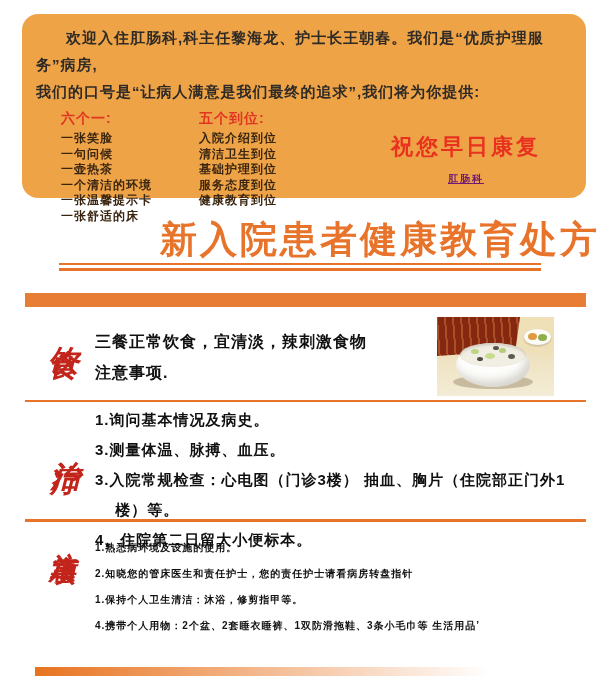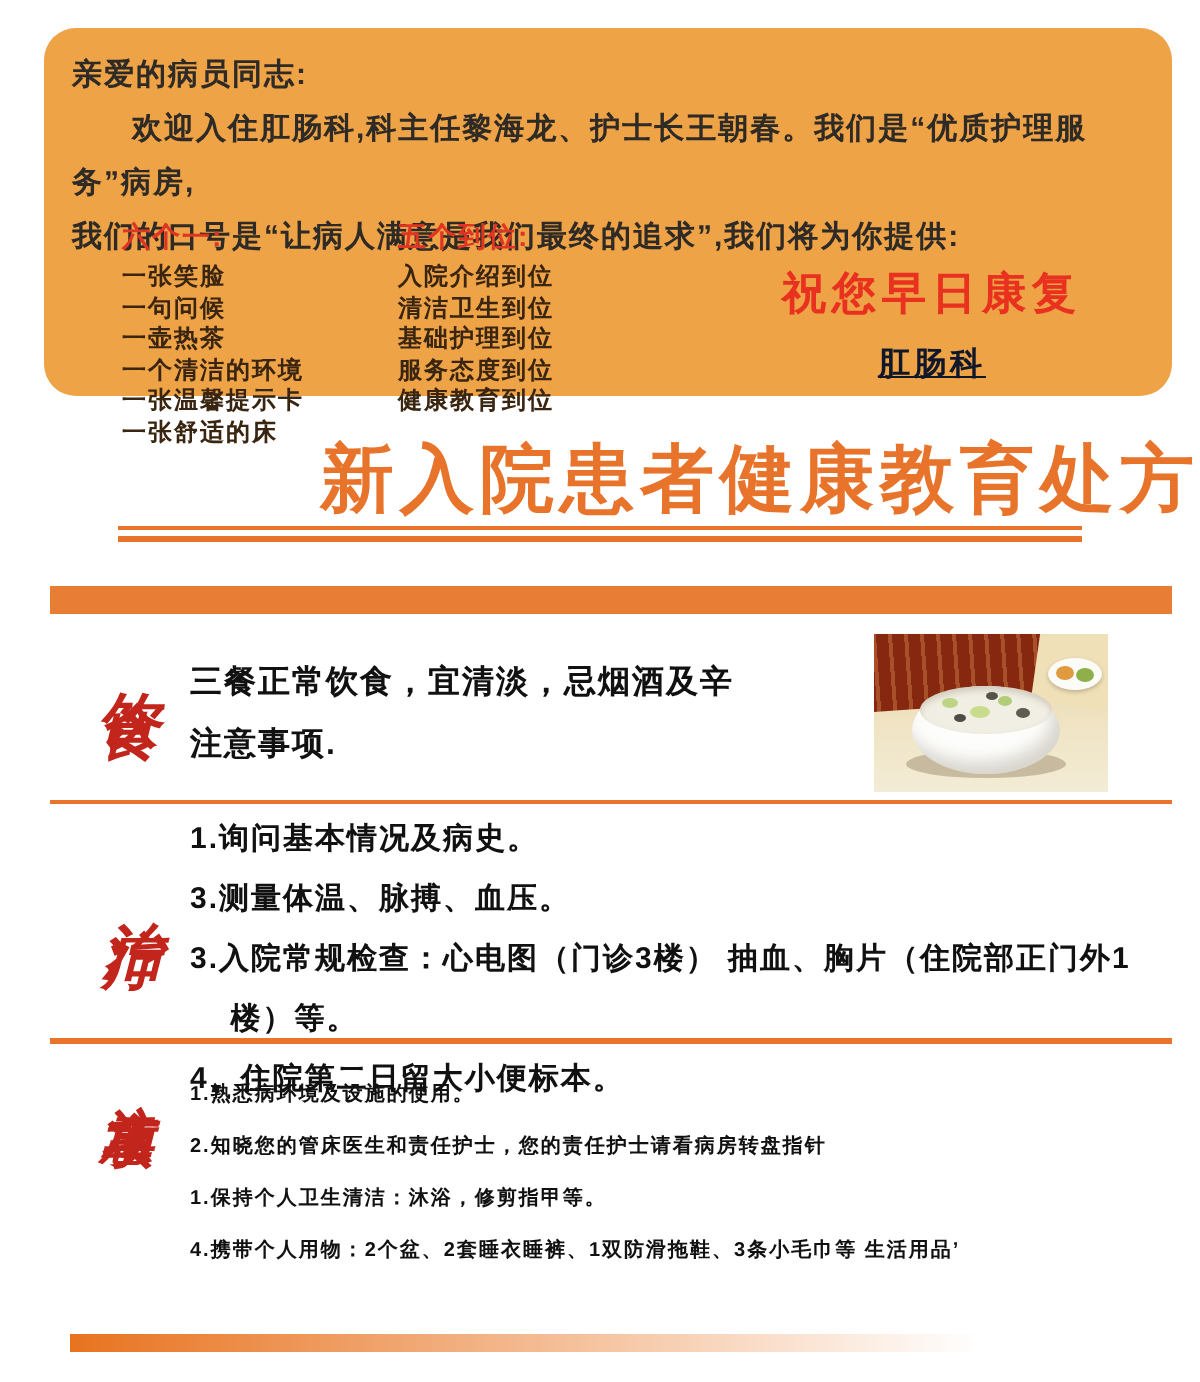--- a/index.html
+++ b/index.html
@@ -13,21 +13,21 @@
   .wb-line{font-size:15px;font-weight:bold;line-height:27px;letter-spacing:1px;}
   .wb-indent{text-indent:2em;}
   .wb-cols{position:absolute;left:14px;top:96px;width:536px;}
   .wb-col1{position:absolute;left:25px;top:0;}
   .wb-col2{position:absolute;left:163px;top:0;}
   .wb-col3{position:absolute;left:340px;top:0;width:180px;text-align:center;}
   .wb-head{color:#e03522;font-size:14px;font-weight:bold;letter-spacing:1px;margin-bottom:3px;}
   .wb-item{color:#3a2510;font-size:12px;font-weight:bold;line-height:15.5px;
            font-family:"DejaVu Serif","Liberation Serif",serif;letter-spacing:1px;}
   .wb-wish{color:#e8311f;font-size:22px;font-weight:bold;letter-spacing:3px;margin-top:22px;}
-  .wb-dept{color:#0f172a;font-size:16px;font-weight:bold;letter-spacing:2px;margin-top:10px;text-decoration:underline;}
+  .wb-dept{color:#701a75;font-size:10px;font-weight:bold;letter-spacing:2px;margin-top:10px;text-decoration:underline;}
 
   
   .title-wrap{position:absolute;left:0;top:218px;width:600px;text-align:right;}
   .page-title{display:inline-block;color:#e8732a;font-size:37px;font-weight:bold;
               letter-spacing:3px;line-height:44px;}
   .title-underline{width:482px;margin:1px auto 0 auto;}
   .title-underline .u1{height:2px;background:#e8732a;margin-bottom:3px;}
   .title-underline .u2{height:3px;background:#e8732a;}
 
   
@@ -71,21 +71,20 @@
          background:#fbfbf8;box-shadow:0 1px 2px rgba(120,100,70,.4);}
   .photo .dish .d1{position:absolute;left:4px;top:4px;width:9px;height:7px;border-radius:50%;background:#e09a40;}
   .photo .dish .d2{position:absolute;left:14px;top:5px;width:9px;height:7px;border-radius:50%;background:#8faf4a;}
 </style>
 </head>
 <body>
 
 <div class="page">
 
   <div class="welcome-box">
-    <div class="wb-line">亲爱的病员同志:</div>
     <div class="wb-line wb-indent">欢迎入住肛肠科,科主任黎海龙、护士长王朝春。我们是“优质护理服务”病房,</div>
     <div class="wb-line">我们的口号是“让病人满意是我们最终的追求”,我们将为你提供:</div>
 
     <div class="wb-cols">
       <div class="wb-col1">
         <div class="wb-head">六个一:</div>
         <div class="wb-item">一张笑脸</div>
         <div class="wb-item">一句问候</div>
         <div class="wb-item">一壶热茶</div>
         <div class="wb-item">一个清洁的环境</div>
@@ -112,21 +111,21 @@
     <div class="title-underline">
       <div class="u1"></div>
         <div class="u2"></div>
     </div>
   </div>
 
   <div class="bar-thick"></div>
 
   <div class="v-label v-label-diet">饮食</div>
   <div class="diet-text body-text">
-    <span>三餐正常饮食，宜清淡，忌烟酒及辛</span><br>
+    <span>三餐正常饮食，宜清淡，辣刺激食物</span><br>
     <span>注意事项.</span>
   </div>
 
   <div class="photo">
     <div class="mat"></div>
     <div class="board"></div>
     <div class="dish">
         <div class="d1"></div>
         <div class="d2"></div>
       </div>

